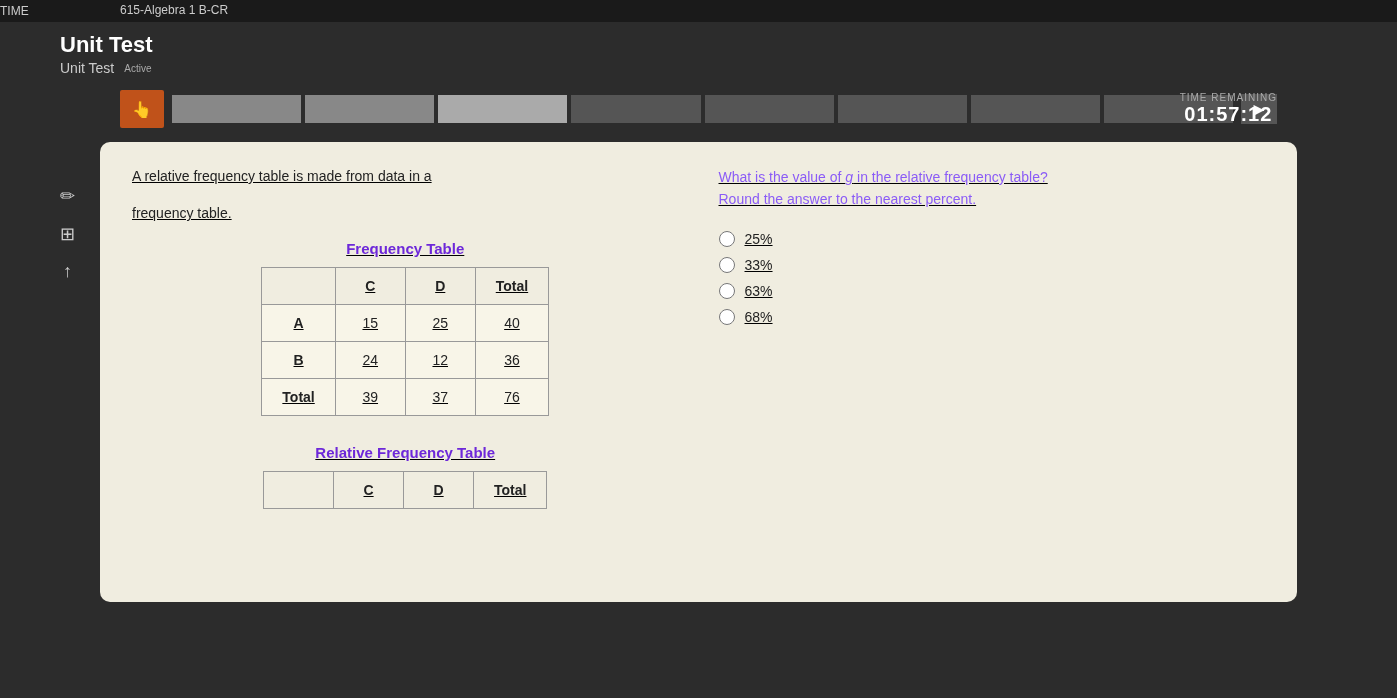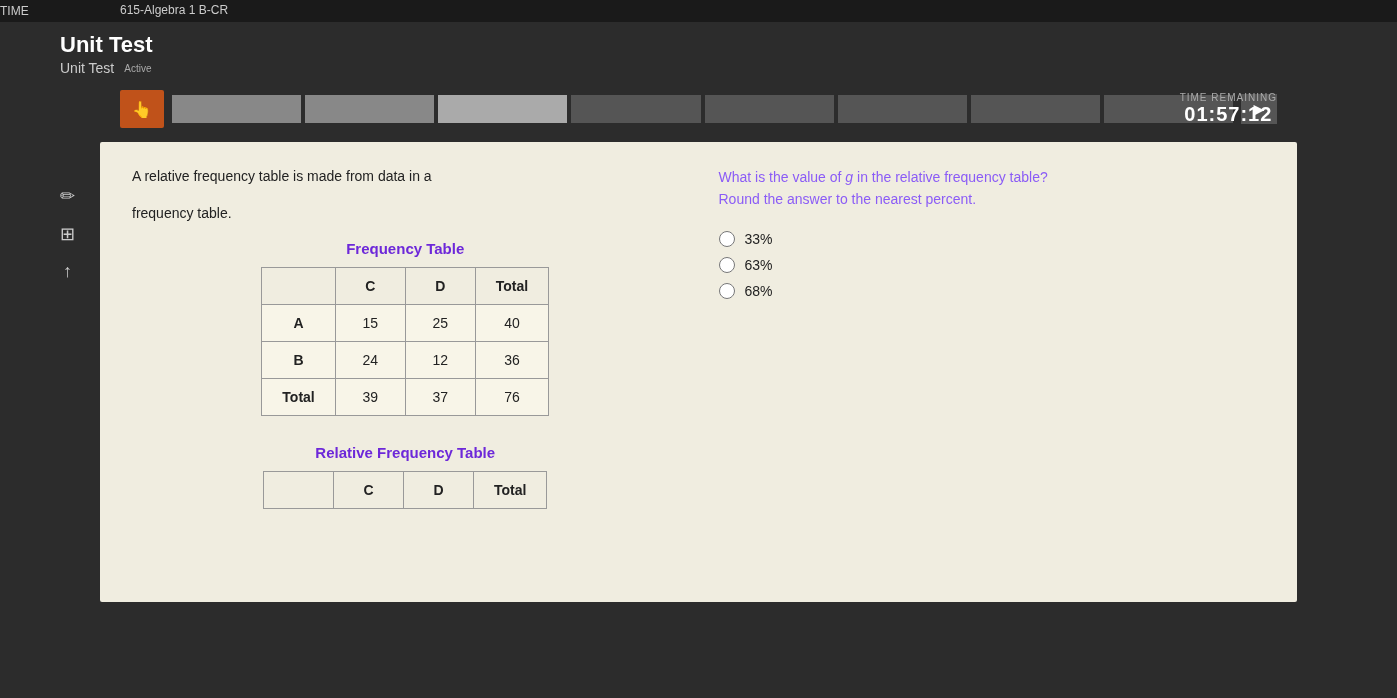--- a/index.html
+++ b/index.html
@@ -146,24 +146,25 @@
       color: #ccc;
       font-size: 18px;
       cursor: pointer;
     }
 
     
     .main-content {
       background: #f0ede0;
       margin: 8px 100px 8px 100px;
       padding: 24px 32px;
-      border-radius: 2px;
+      border-radius: 10px;
       min-height: 460px;
       display: flex;
       gap: 40px;
+      text-decoration: underline;
     }
 
     .left-panel {
       flex: 1;
     }
     .right-panel {
       flex: 1;
       padding-top: 0;
     }
 
@@ -350,20 +351,24 @@
           <td>Total</td>
         </tr>
       </tbody>
     </table>
   </div>
 
   <div class="right-panel">
     <p class="question-right">What is the value of <em>g</em> in the relative frequency table?<br>Round the answer to the nearest percent.</p>
 
     <div class="answer-options">
+      <label class="answer-option">
+        <input type="radio" name="answer" value="25" style="">
+        <span>25%</span>
+      </label>
       <label class="answer-option">
         <input type="radio" name="answer" value="33" style="">
         <span>33%</span>
       </label>
       <label class="answer-option">
         <input type="radio" name="answer" value="63" style="">
         <span>63%</span>
       </label>
       <label class="answer-option">
         <input type="radio" name="answer" value="68" style="">

